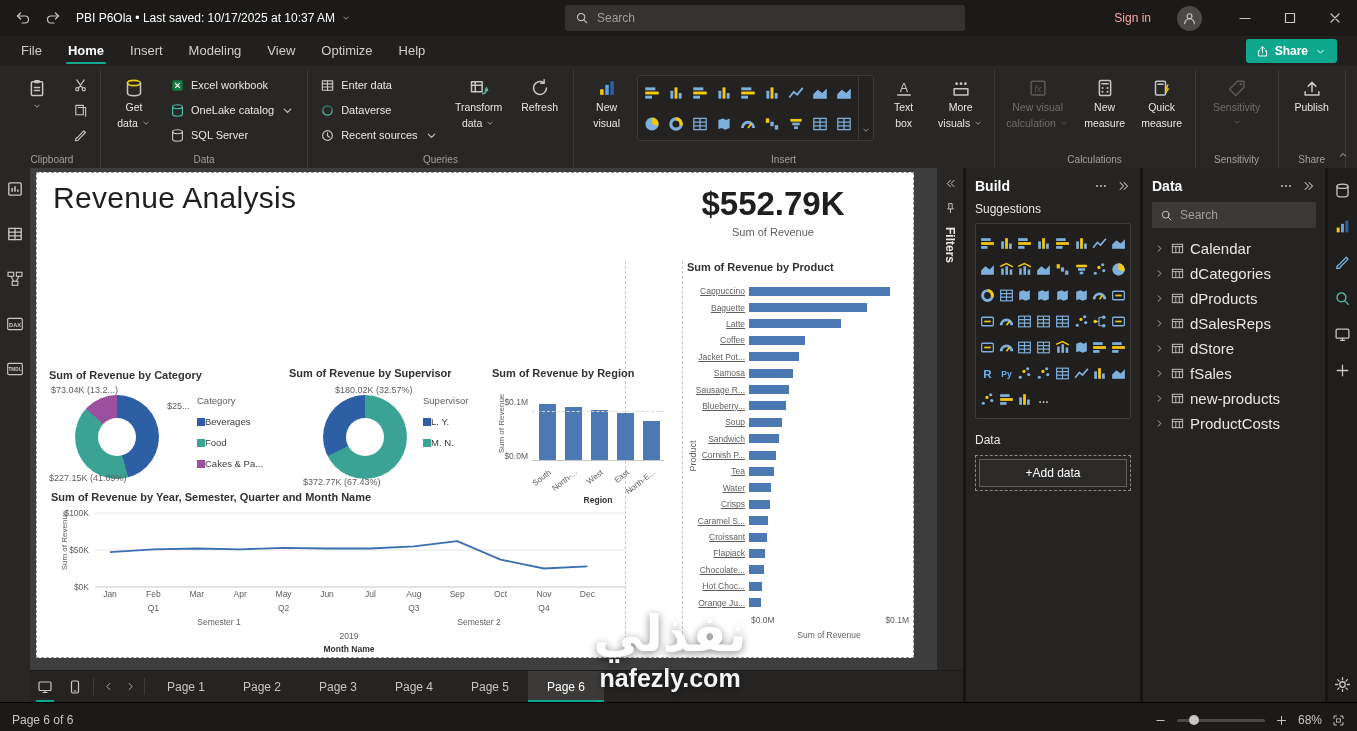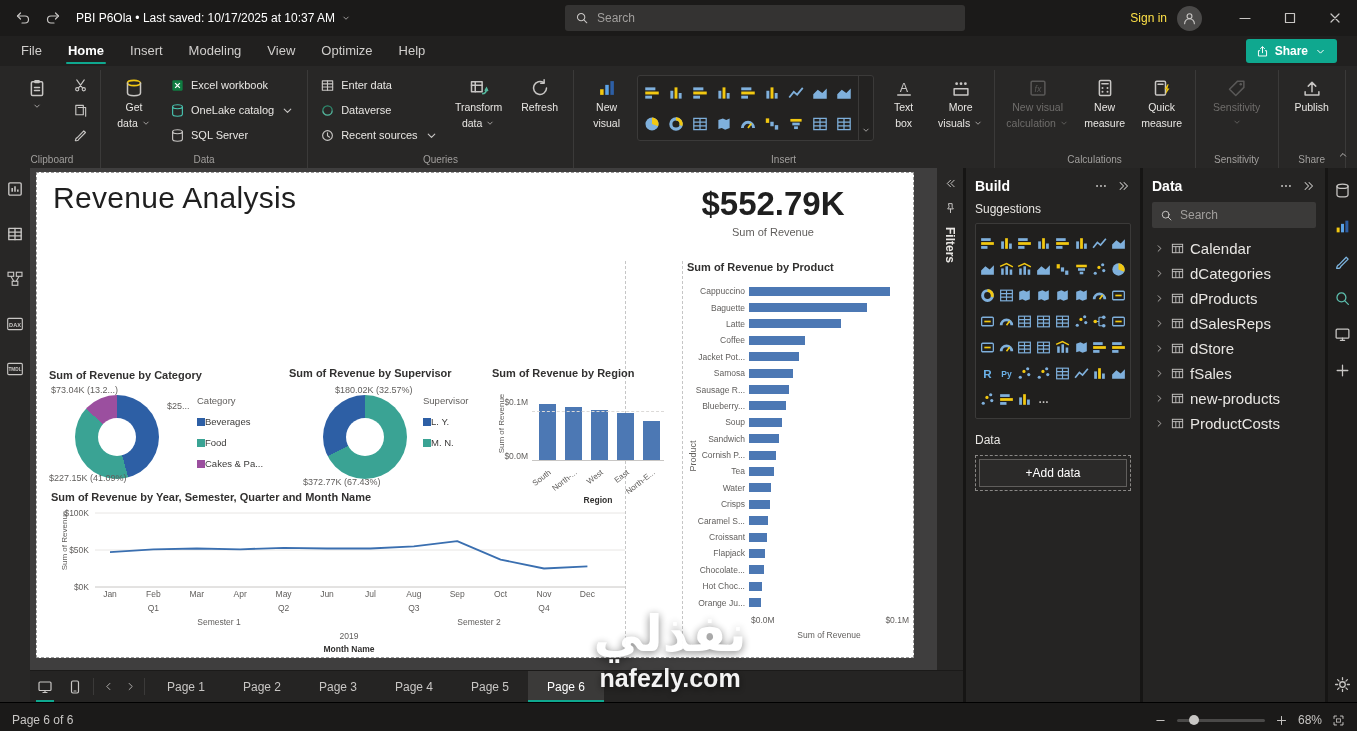--- a/index.html
+++ b/index.html
@@ -12,21 +12,21 @@
   .caret{width:10px;height:10px;}
 
   
   .titlebar{height:36px;background:#1B1A19;display:flex;align-items:center;padding-left:8px;position:relative;}
   .tb-btn{width:30px;height:30px;display:flex;align-items:center;justify-content:center;border-radius:3px;}
   .tb-title{margin-left:8px;font-size:12px;color:#FFFFFF;display:flex;align-items:center;gap:6px;white-space:nowrap;}
   .tb-search{position:absolute;left:565px;top:5px;width:400px;height:26px;background:#343332;border-radius:3px;display:flex;align-items:center;gap:8px;padding:0 10px;}
   .tb-search input{flex:1;background:transparent;border:none;outline:none;color:#D0CECC;font-size:12px;}
   .tb-search input::placeholder{color:#A19F9D;}
   .tb-right{margin-left:auto;display:flex;align-items:center;height:100%;}
-  .signin{color:#fde047;font-size:12px;margin-right:10px;text-align:right;}
+  .signin{color:#fca5a5;font-size:12px;margin-right:26px;text-align:right;}
   .avatar{width:25px;height:25px;border-radius:50%;background:#4A4948;display:flex;align-items:center;justify-content:center;margin-right:20px;}
   .avatar .ic{width:15px;height:15px;}
   .win-btn{width:45px;height:36px;display:flex;align-items:center;justify-content:center;}
 
   
   .menubar{height:30px;background:#21201F;display:flex;align-items:center;padding:0 8px;}
   .menu-item{padding:0 13px;height:30px;line-height:30px;font-size:13px;color:#D0CECC;position:relative;white-space:nowrap;}
   .menu-item.active{color:#FFFFFF;font-weight:bold;}
   .menu-item.active::after{content:"";position:absolute;left:11px;right:11px;bottom:2px;height:2.5px;background:var(--teal);border-radius:2px;}
   .share-btn{margin-left:auto;margin-right:12px;background:var(--teal);color:#fff;height:24px;border-radius:3px;display:flex;align-items:center;gap:6px;padding:0 10px;font-size:12px;font-weight:bold;}
@@ -67,21 +67,21 @@
   
   .page{position:absolute;left:6px;top:4px;width:878px;height:486px;background:#FFFFFF;border:1px dashed #9A9A9A;color:#252423;}
   .report-title{position:absolute;left:16px;top:8px;font-size:30px;font-weight:300;color:#1F1F1F;letter-spacing:.3px;}
   .guide-v{position:absolute;top:88px;bottom:8px;width:0;border-left:1px dashed #C6C6C6;}
   .card-visual{position:absolute;left:630px;top:12px;width:212px;text-align:center;}
   .card-value{font-size:33px;font-weight:bold;color:#1F1F1F;}
   .card-label{font-size:11px;color:#605E5C;margin-top:3px;}
   .visual{position:absolute;font-size:10px;color:#605E5C;}
   .vis-title{font-size:11px;font-weight:bold;color:#323130;white-space:nowrap;}
   
-  #product-rows{position:absolute;left:0;top:22px;right:0;}
+  #product-rows{position:absolute;left:0;top:22px;right:0;text-decoration:underline;}
   .prow{display:flex;align-items:center;height:16.4px;}
   .prow .plab{width:62px;text-align:right;padding-right:4px;font-size:8.5px;color:#605E5C;white-space:nowrap;overflow:hidden;}
   .prow .pbar{height:9px;}
   .ptick{position:absolute;font-size:8.5px;color:#605E5C;}
   .pxlab{position:absolute;left:66px;width:152px;top:369px;text-align:center;font-size:8.5px;color:#605E5C;}
   .prod-ylab{position:absolute;left:-24px;top:190px;width:60px;transform:rotate(-90deg);font-size:9px;text-align:center;color:#605E5C;}
   
   .donut{position:absolute;width:84px;height:84px;border-radius:50%;}
   .hole{position:absolute;inset:23px;border-radius:50%;background:#fff;}
   .legend{position:absolute;font-size:9.5px;color:#605E5C;}

